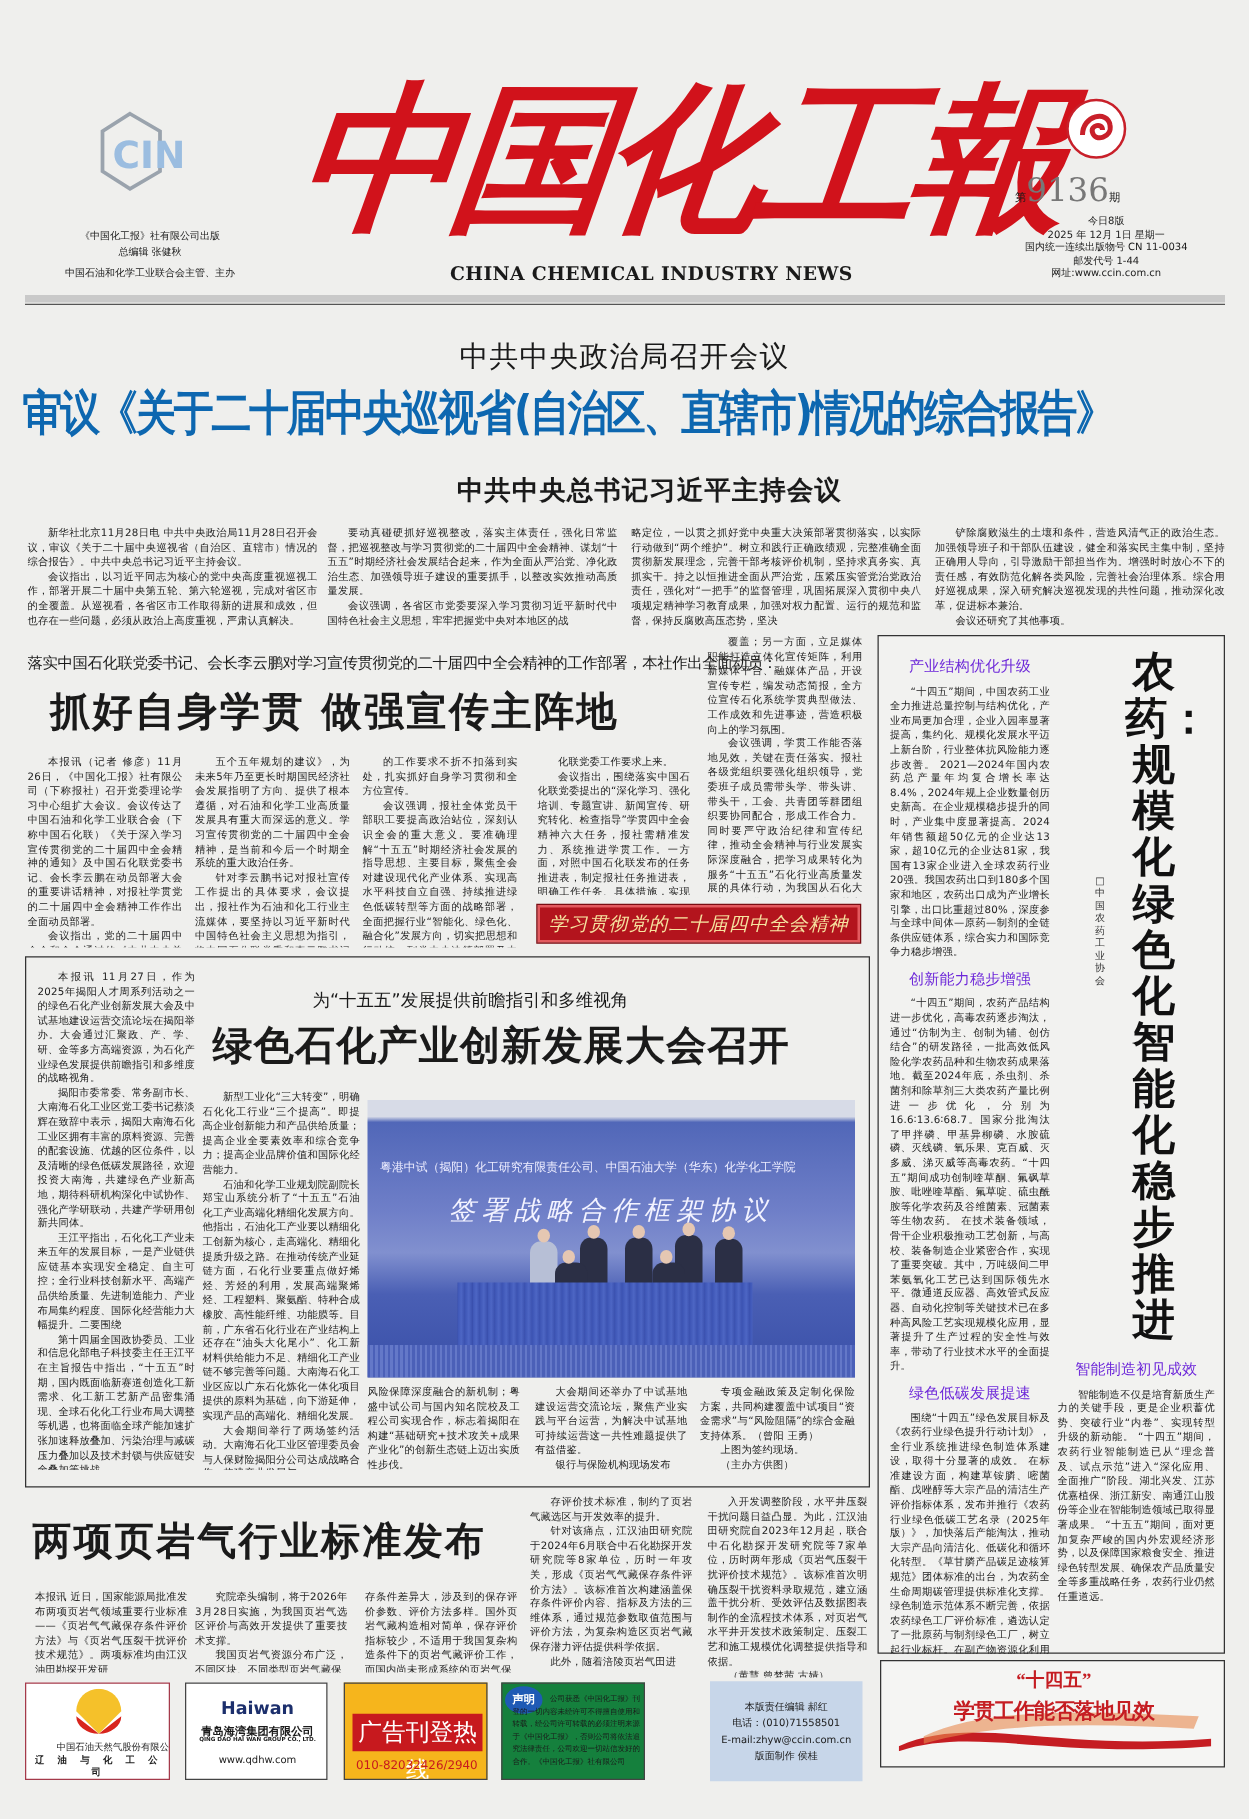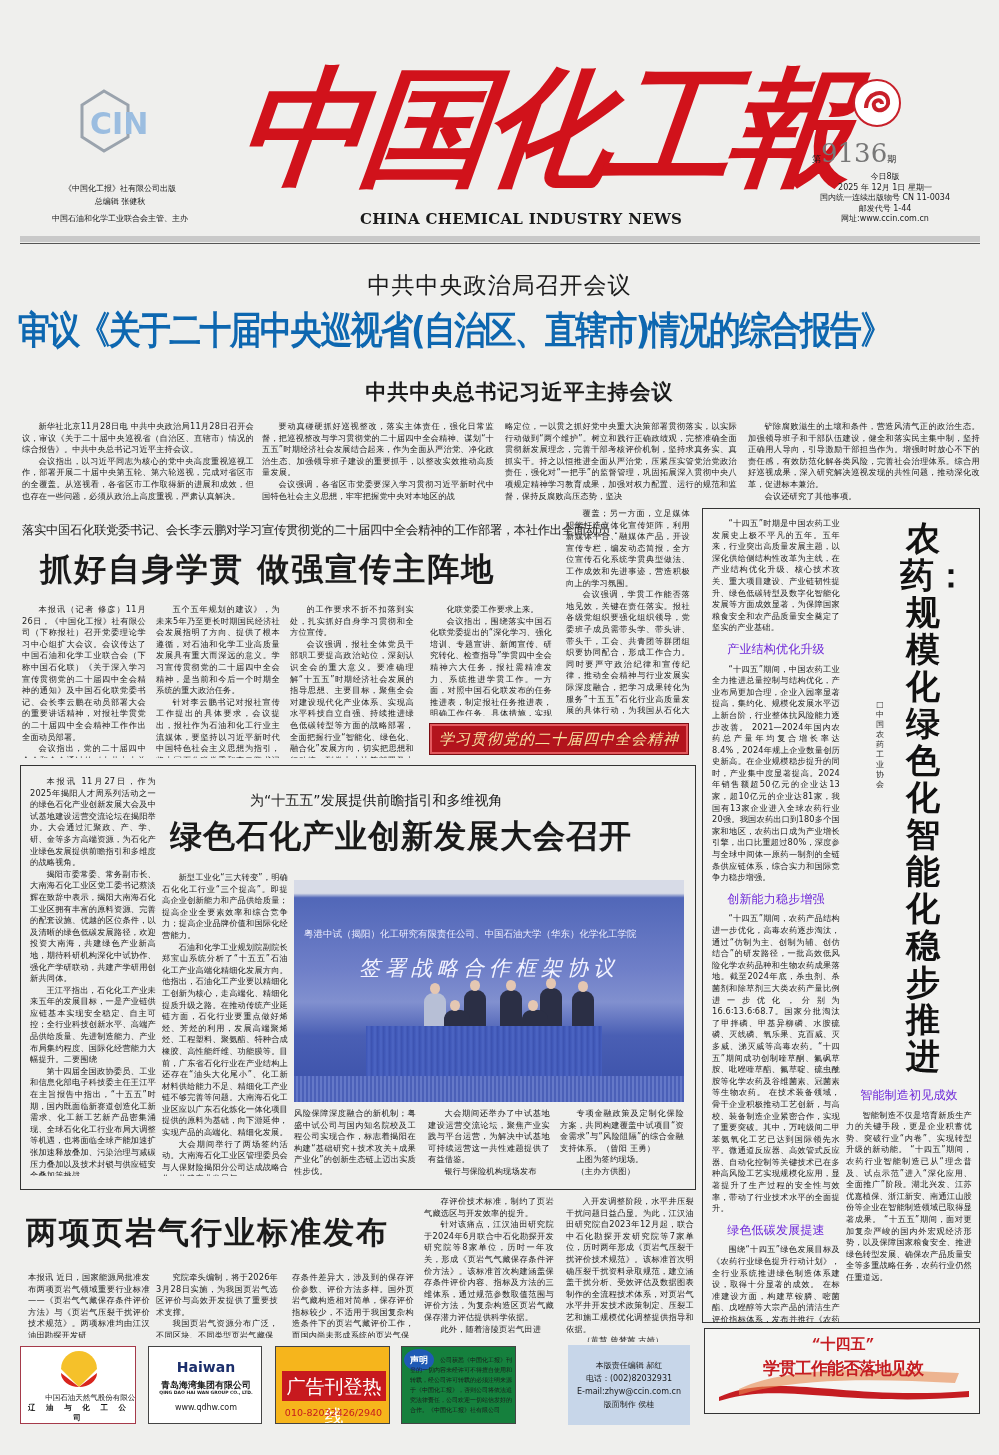--- a/index.html
+++ b/index.html
@@ -136,21 +136,20 @@
 <div class="col body-text" style="left:566px;top:508px;width:124px;height:210px;">
     <p>覆盖；另一方面，立足媒体职能打造立体化宣传矩阵，利用新媒体平台、融媒体产品，开设宣传专栏，编发动态简报，全方位宣传石化系统学贯典型做法、工作成效和先进事迹，营造积极向上的学习氛围。</p>
     <p>会议强调，学贯工作能否落地见效，关键在责任落实。报社各级党组织要强化组织领导，党委班子成员需带头学、带头讲、带头干，工会、共青团等群团组织要协同配合，形成工作合力。同时要严守政治纪律和宣传纪律，推动全会精神与行业发展实际深度融合，把学习成果转化为服务“十五五”石化行业高质量发展的具体行动，为我国从石化大国迈向石化强国贡献媒体智慧和力量。</p>
   </div>
 <div class="abs study-banner">学习贯彻党的二十届四中全会精神</div>
 
 <div class="abs box-right"></div>
 <div class="abs vhead">农药：规模化绿色化智能化稳步推进</div>
 <div class="abs vbyline">□中国农药工业协会</div>
 <div class="col body-text" style="left:712px;top:518px;width:128px;height:805px;">
-  <p>“十四五”时期是中国农药工业发展史上极不平凡的五年。五年来，行业突出高质量发展主题，以深化供给侧结构性改革为主线，在产业结构优化升级、核心技术攻关、重大项目建设、产业链韧性提升、绿色低碳转型及数字化智能化发展等方面成效显著，为保障国家粮食安全和农产品质量安全奠定了坚实的产业基础。</p>
   <div class="subhead">产业结构优化升级</div>
   <p>“十四五”期间，中国农药工业全力推进总量控制与结构优化，产业布局更加合理，企业入园率显著提高，集约化、规模化发展水平迈上新台阶，行业整体抗风险能力逐步改善。
 2021—2024年国内农药总产量年均复合增长率达8.4%，2024年规上企业数量创历史新高。在企业规模稳步提升的同时，产业集中度显著提高。2024年销售额超50亿元的企业达13家，超10亿元的企业达81家，我国有13家企业进入全球农药行业20强。我国农药出口到180多个国家和地区，农药出口成为产业增长引擎，出口比重超过80%，深度参与全球中间体—原药—制剂的全链条供应链体系，综合实力和国际竞争力稳步增强。</p>
   <div class="subhead">创新能力稳步增强</div>
   <p>“十四五”期间，农药产品结构进一步优化，高毒农药逐步淘汰，通过“仿制为主、创制为辅、创仿结合”的研发路径，一批高效低风险化学农药品种和生物农药成果落地。截至2024年底，杀虫剂、杀菌剂和除草剂三大类农药产量比例进一步优化，分别为16.6∶13.6∶68.7。国家分批淘汰了甲拌磷、甲基异柳磷、水胺硫磷、灭线磷、氧乐果、克百威、灭多威、涕灭威等高毒农药。“十四五”期间成功创制喹草酮、氟砜草胺、吡唑喹草酯、氟草啶、硫虫酰胺等化学农药及谷维菌素、冠菌素等生物农药。
 在技术装备领域，骨干企业积极推动工艺创新，与高校、装备制造企业紧密合作，实现了重要突破。其中，万吨级间二甲苯氨氧化工艺已达到国际领先水平。微通道反应器、高效管式反应器、自动化控制等关键技术已在多种高风险工艺实现规模化应用，显著提升了生产过程的安全性与效率，带动了行业技术水平的全面提升。</p>
   <div class="subhead">绿色低碳发展提速</div>
   <p>围绕“十四五”绿色发展目标及《农药行业绿色提升行动计划》，全行业系统推进绿色制造体系建设，取得十分显著的成效。
 在标准建设方面，构建草铵膦、嘧菌酯、戊唑醇等大宗产品的清洁生产评价指标体系，发布并推行《农药行业绿色低碳工艺名录（2025年版）》，加快落后产能淘汰，推动大宗产品向清洁化、低碳化和循环化转型。《草甘膦产品碳足迹核算规范》团体标准的出台，为农药全生命周期碳管理提供标准化支撑。
 绿色制造示范体系不断完善，依据农药绿色工厂评价标准，遴选认定了一批原药与制剂绿色工厂，树立起行业标杆。在副产物资源化利用方面，2,4-滴、莠去津等产品副产工业盐及生物农药发酵残渣的综合利用与处置取得新突破，进一步推动产业生态链闭环良性发展。</p>
@@ -234,24 +233,24 @@
 <div class="ad ad3">
   <div style="position:absolute;left:6px;top:24px;width:104px;height:30px;background:#c7191e;color:#fff;font-size:19px;text-align:center;line-height:30px;">广告刊登热线</div>
   <div style="position:absolute;left:0;top:60px;width:115px;text-align:center;font-size:9.5px;color:#c7191e">010-82032426/2940</div>
 </div>
 <div class="ad ad4">
   <div style="position:absolute;left:2px;top:2px;width:30px;height:22px;border-radius:50%;background:#1f5ab5;color:#fff;font-size:9px;font-weight:bold;line-height:22px;text-align:center">声明</div>
   <div style="position:absolute;left:8px;top:8px;width:104px;font-size:6px;line-height:10px;text-indent:30px">公司获悉《中国化工报》刊登的一切内容未经许可不得擅自使用和转载，经公司许可转载的必须注明来源于《中国化工报》，否则公司将依法追究法律责任，公司欢迎一切站信发好的合作。《中国化工报》社有限公司</div>
 </div>
 <div class="ad ad5">
   <div>本版责任编辑 郝红</div>
-  <div>电话：(002)82032931</div>
+  <div>电话：(010)71558501</div>
   <div>E-mail:zhyw@ccin.com.cn</div>
   <div>版面制作 侯桂</div>
 </div>
 <div class="ad ad6">
   <svg style="position:absolute;left:14px;top:32px" width="250" height="40" viewBox="0 0 250 40">
     <path d="M0 36 C60 10 120 40 250 30 L250 36 C120 46 60 20 0 40 Z" fill="#c51d22"></path>
     <path d="M20 28 C70 4 160 8 240 12 L236 22 C160 18 80 16 20 34 Z" fill="#e8894e" opacity="0.6"></path>
   </svg>
-  <div style="position:absolute;left:0;top:6px;width:276px;text-align:center;font-family:Liberation Mono, monospace;font-size:15px;font-weight:bold;color:#c51d22">“十四五”</div>
+  <div style="position:absolute;left:0;top:6px;width:276px;text-align:center;font-family:Liberation Serif, serif;font-size:15px;font-weight:bold;color:#c51d22">“十四五”</div>
   <div style="position:absolute;left:0;top:28px;width:276px;text-align:center;font-family:'DejaVu Serif',serif;font-size:17px;font-weight:bold;color:#c51d22;letter-spacing:-1px">学贯工作能否落地见效</div>
 </div>
 
 </body></html>

